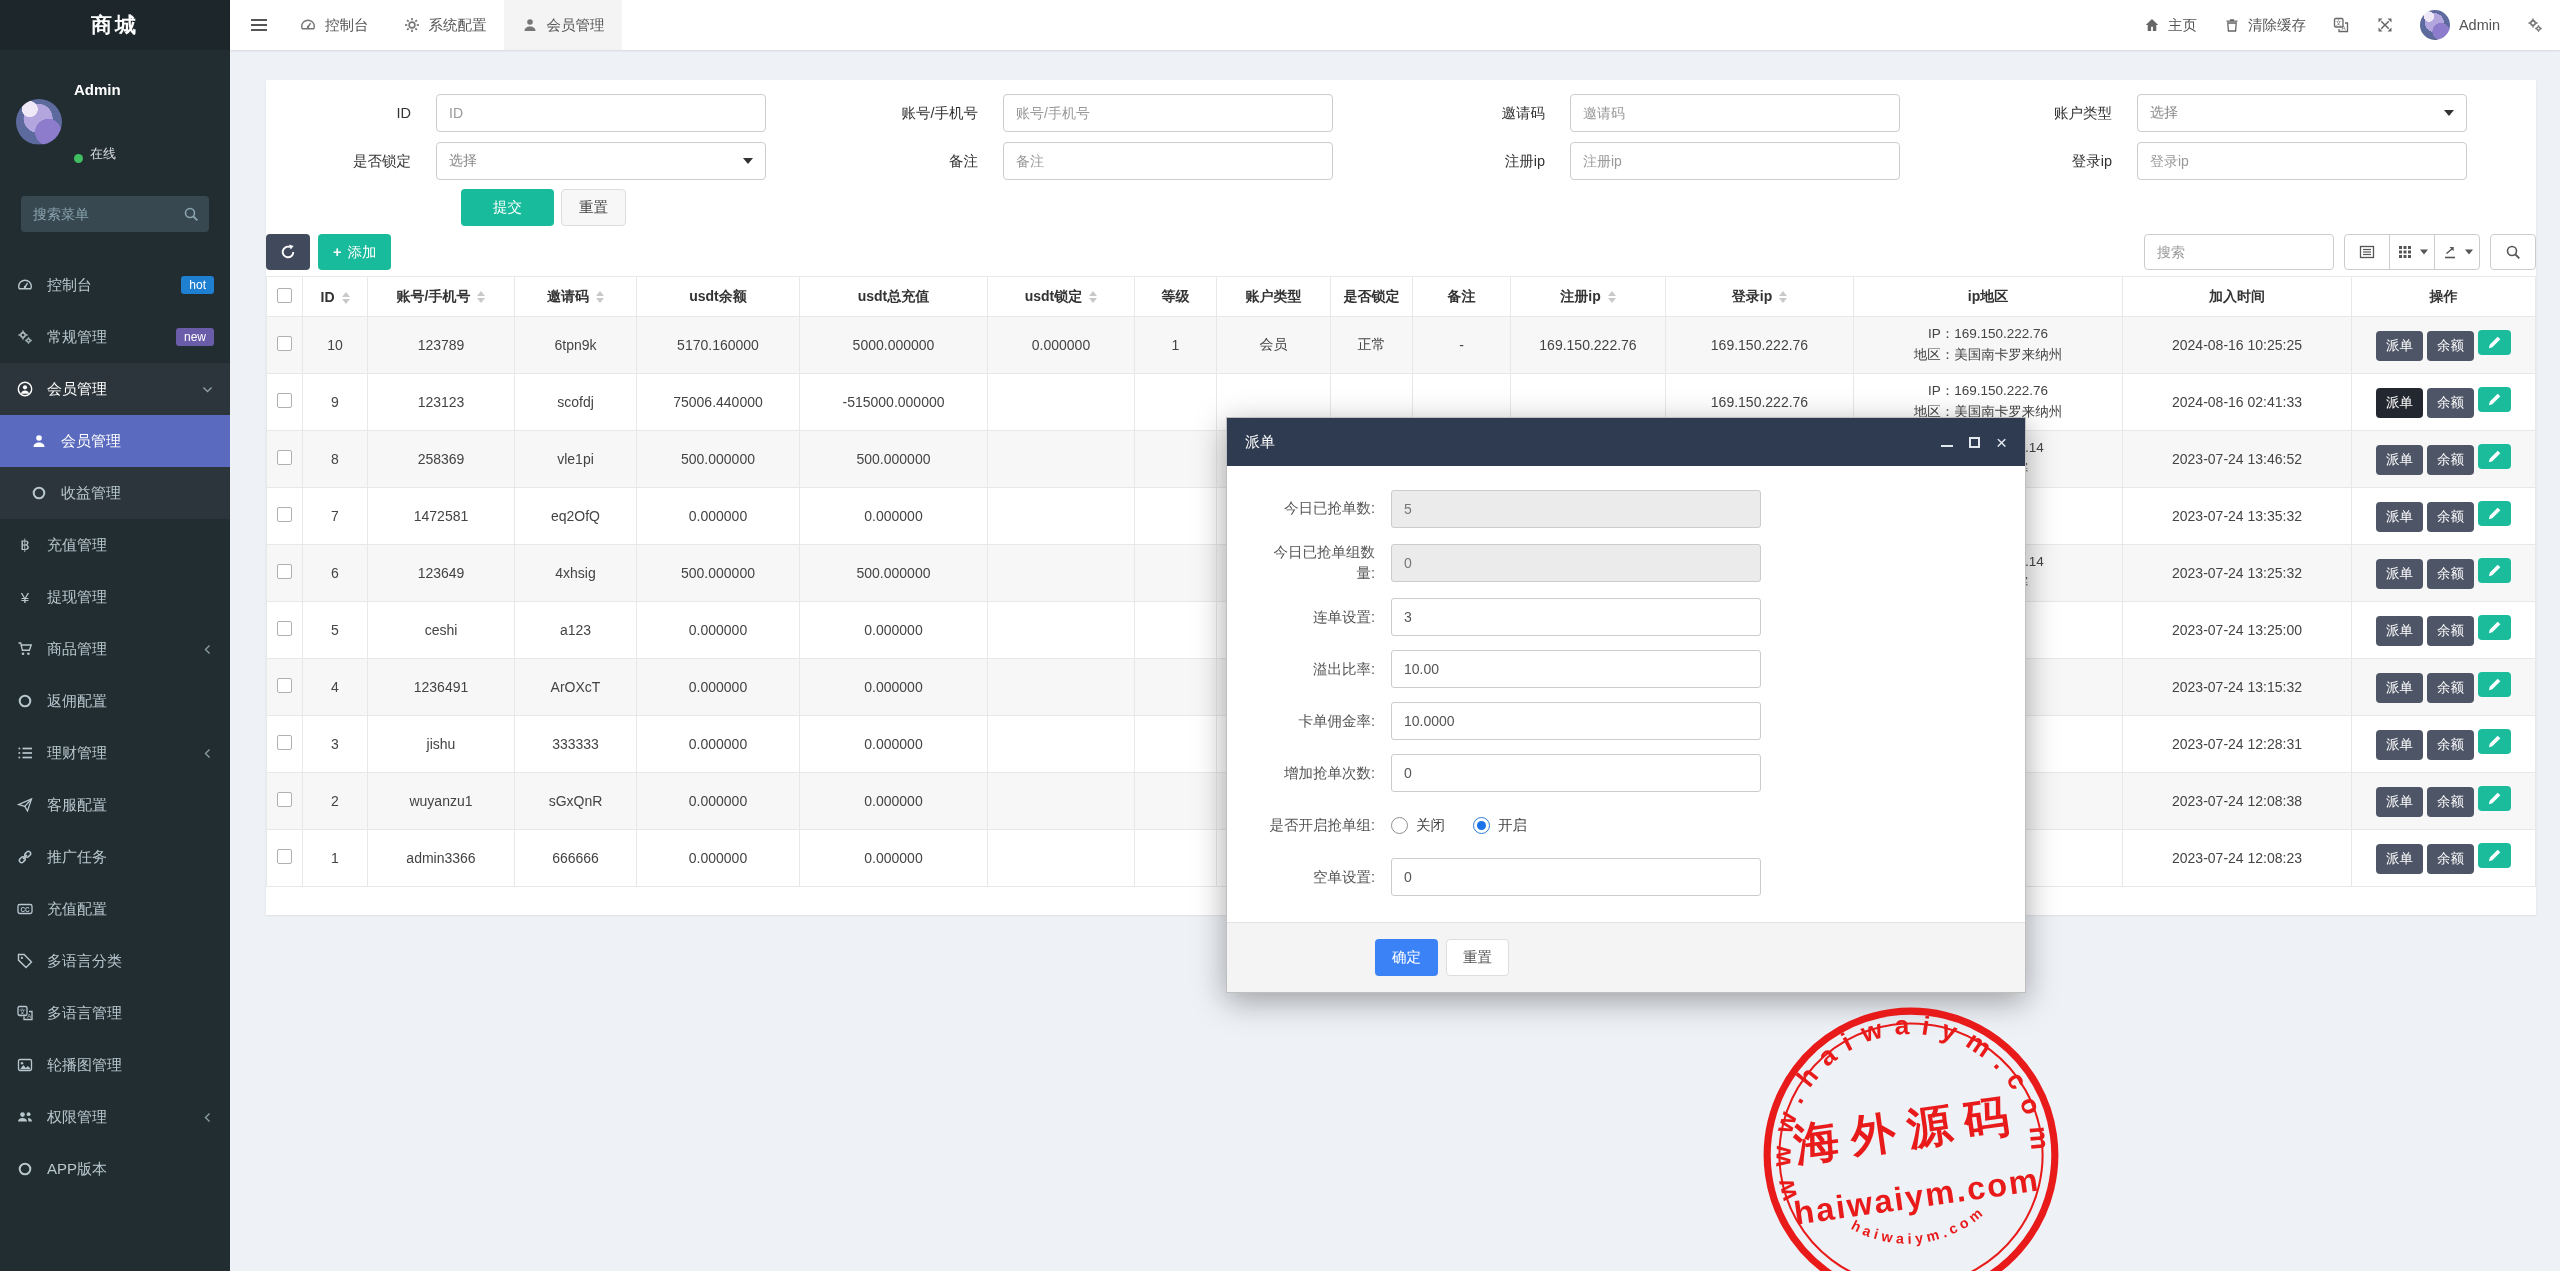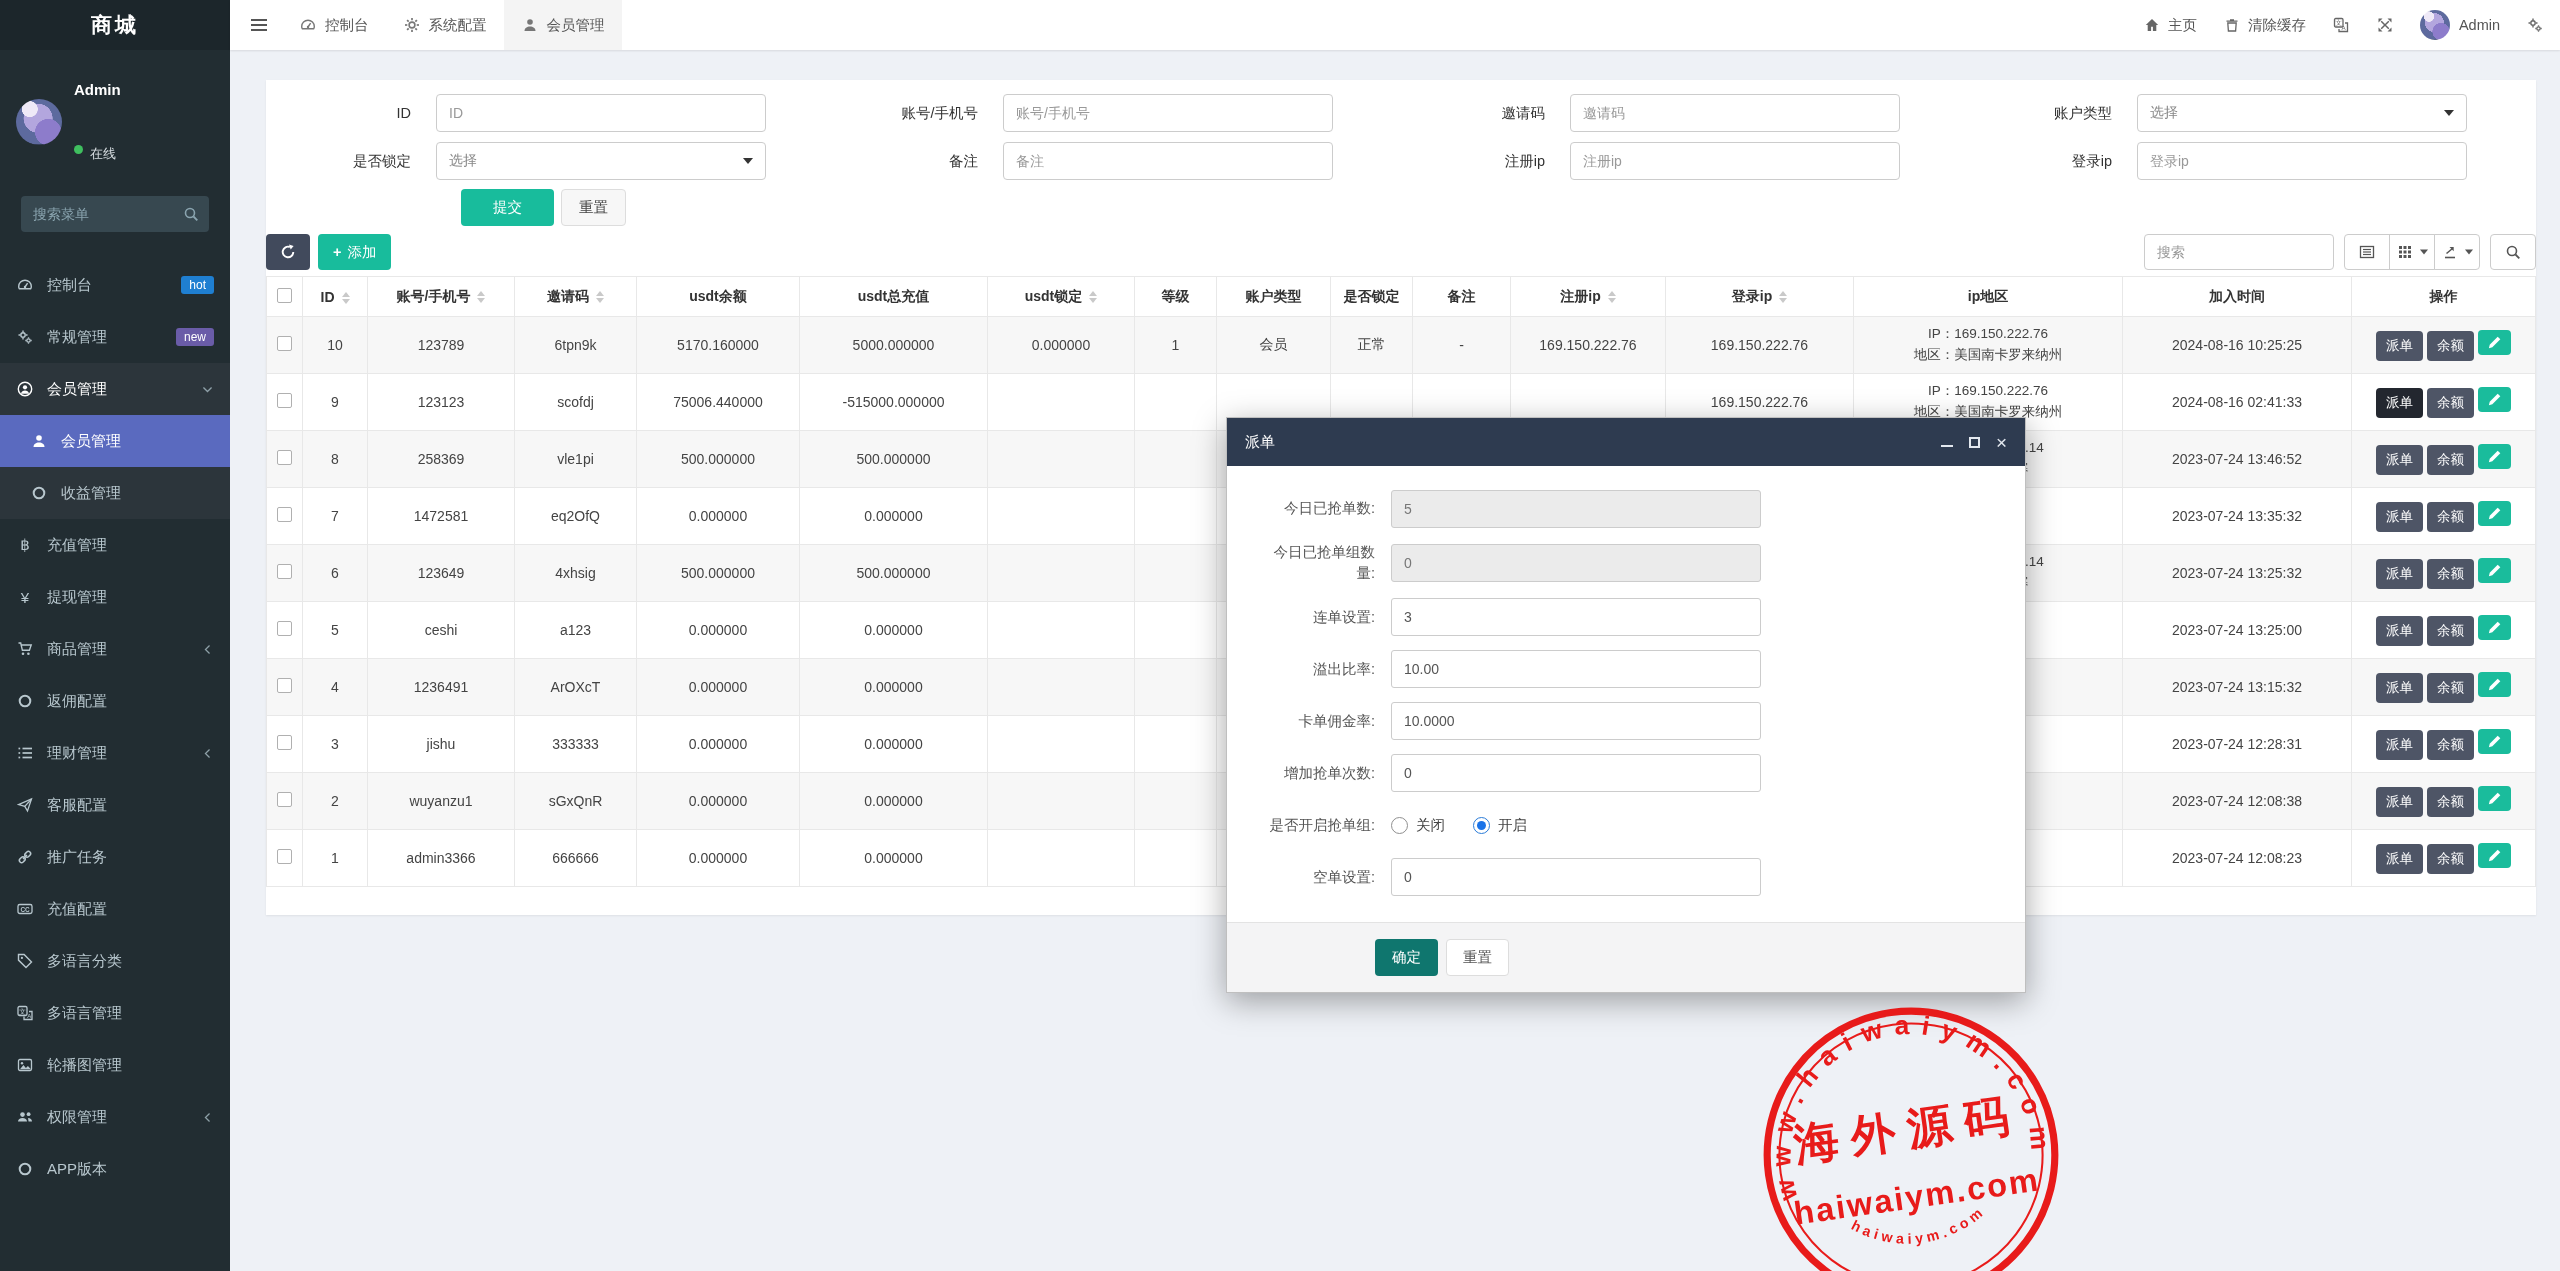--- a/index.html
+++ b/index.html
@@ -9,21 +9,21 @@
   
   .sidebar { flex:0 0 230px; width:230px; background:#222d32; color:#b8c7ce; display:flex; flex-direction:column;gap:17px; }
   .brand { height:50px; background:#1c262b; color:#fff; font-size:21px; letter-spacing:3px; display:flex; align-items:center; justify-content:center; font-weight:bold; }
   .profile { display:flex; align-items:center; gap:12px; padding:14px 16px 12px; }
   .avatar { width:46px; height:46px; border-radius:50%; flex:0 0 46px;
     background: radial-gradient(circle at 30% 22%, #efe9f7 0 16%, rgba(0,0,0,0) 17%),
                 radial-gradient(circle at 70% 72%, #8d7ccb 0 28%, rgba(0,0,0,0) 29%),
                 radial-gradient(circle at 48% 42%, #b3a6de 0 40%, #5d6a9e 41% 72%, #394260 73%); }
   .avatar.small { width:30px; height:30px; flex:0 0 30px; }
   .profile .name { color:#fff; font-weight:bold; font-size:15px; margin-bottom:5px; }
-  .status { font-size:13px; display:flex; align-items:flex-start; gap:7px; color:#d8dee2;margin-top:47px; }
+  .status { font-size:13px; display:flex; align-items:flex-end; gap:7px; color:#d8dee2;margin-top:47px; }
   .dot { width:9px; height:9px; border-radius:50%; background:#3fbf5f; }
   .side-search { margin:4px 21px 10px; height:36px; background:#374850; border-radius:4px; display:flex; align-items:center; padding:0 12px; justify-content:space-between; }
   .side-search input { background:transparent; border:none; outline:none; color:#ccc; font-size:14px; width:150px; font-family:inherit; }
   .side-search input::placeholder { color:#8aa4af; }
   .side-search .ico { color:#8aa4af; }
   .menu { flex:1; overflow:hidden; }
   .menu-item { height:52px; display:flex; align-items:center; padding:0 16px; font-size:15px; color:#b8c7ce; gap:13px; cursor:pointer; }
   .menu-item .mi-label { flex:0 1 auto; }
   .menu-group { background:#2c353b; }
   .menu-group .parent { color:#fff; }
@@ -107,21 +107,21 @@
   .m-row { display:flex; align-items:center; margin-bottom:14px; min-height:38px; }
   .m-label { flex:0 0 118px; text-align:right; margin-right:16px; font-size:14.5px; color:#555; line-height:1.45; }
   .m-input { width:370px; height:38px; border:1px solid #ccc; border-radius:3px; padding:0 12px; font-size:14px; color:#555; background:#fff; font-family:inherit; }
   .m-input.disabled { background:#ebebeb; color:#777; }
   .m-radios { display:flex; gap:28px; align-items:center; font-size:14.5px; color:#444; }
   .radio-opt { display:flex; align-items:center; gap:8px; cursor:pointer; }
   .radio { width:17px; height:17px; border-radius:50%; border:1px solid #8f8f8f; background:#fff; position:relative; }
   .radio.checked { border:1.5px solid #2b7cd8; }
   .radio.checked::after { content:""; position:absolute; left:50%; top:50%; width:9px; height:9px; margin:-4.5px 0 0 -4.5px; border-radius:50%; background:#1a73e8; }
   .modal-footer { background:#f4f4f5; border-top:1px solid #e3e3e3; padding:16px 30px 16px 148px; display:flex; gap:8px; margin-top:10px; }
-  .btn-ok { background:#0f766e; color:#fff; padding:9px 17px; }
+  .btn-ok { background:#3b82f6; color:#fff; padding:9px 17px; }
   .btn-mreset { background:#fff; border:1px solid #ddd; color:#555; padding:8px 16px; }
 
   
   .watermark { position:absolute; left:1758px; top:1002px; width:306px; height:306px; pointer-events:none; opacity:.95; z-index:80; }
 </style>
 </head>
 <body>
 
 <div class="app">
 

